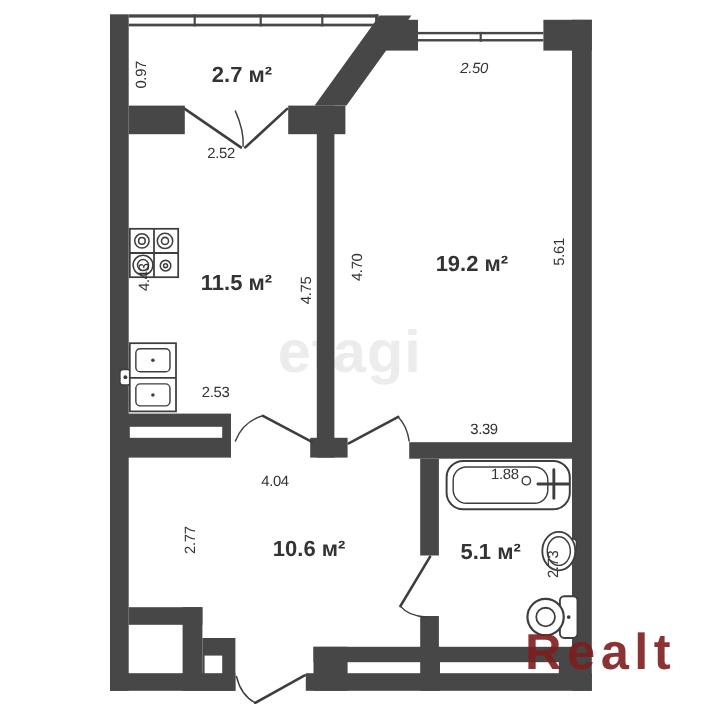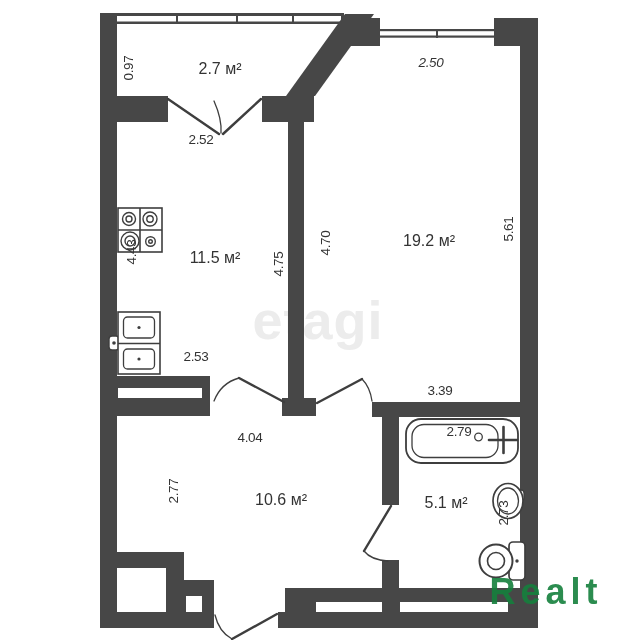--- a/index.html
+++ b/index.html
@@ -9,29 +9,29 @@
   }
   .plan svg { position:absolute; left:0; top:0; z-index:2; }
   .wm-center {
     position:absolute; left:318px; top:320px; z-index:1;
     transform:translate(-50%,-50%);
     font-size:54px; font-weight:bold; letter-spacing:1px; color:#ececec;
   }
   .wm-corner {
     position:absolute; left:546px; top:592px; z-index:3;
     transform:translate(-50%,-50%);
-    font-size:36px; font-weight:bold; letter-spacing:5px; color:#15803d;
+    font-size:46px; font-weight:bold; letter-spacing:5px; color:#7f1d1d;
     opacity:0.9;
   }
   .lbl {
     position:absolute; z-index:2; transform:translate(-50%,-50%);
     font-size:13.5px; color:#333; white-space:nowrap; letter-spacing:-0.3px;
   }
   .lbl.vert { transform:translate(-50%,-50%) rotate(-90deg); }
-  .lbl.area { font-size:16px; letter-spacing:0; }
+  .lbl.area { font-size:20px; letter-spacing:0;font-weight:bold; }
 </style>
 </head>
 <body>
 
 <div class="plan">
 
   <div class="wm-center">etagi</div>
 
   <svg width="640" height="640" viewBox="0 0 640 640">
 
@@ -164,17 +164,17 @@
   <div class="lbl" style="left:201px; top:139px;text-align:right;">2.52</div>
   <div class="lbl" style="left:431px; top:62px;font-style:italic;">2.50</div>
   <div class="lbl vert" style="left:131px; top:252px;">4.43</div>
   <div class="lbl vert" style="left:278px; top:264px;">4.75</div>
   <div class="lbl" style="left:196px; top:356px;">2.53</div>
   <div class="lbl vert" style="left:325px; top:243px;">4.70</div>
   <div class="lbl vert" style="left:508px; top:229px;">5.61</div>
   <div class="lbl" style="left:412px; top:390px;margin-left:28px;">3.39</div>
   <div class="lbl" style="left:250px; top:437px;">4.04</div>
   <div class="lbl vert" style="left:173px; top:491px;">2.77</div>
-  <div class="lbl" style="left:459px; top:431px;">2.79</div>
+  <div class="lbl" style="left:459px; top:431px;">1.88</div>
   <div class="lbl vert" style="left:503px; top:513px;">2.73</div>
 
   <div class="wm-corner">Realt</div>
 </div>
 
 </body></html>

